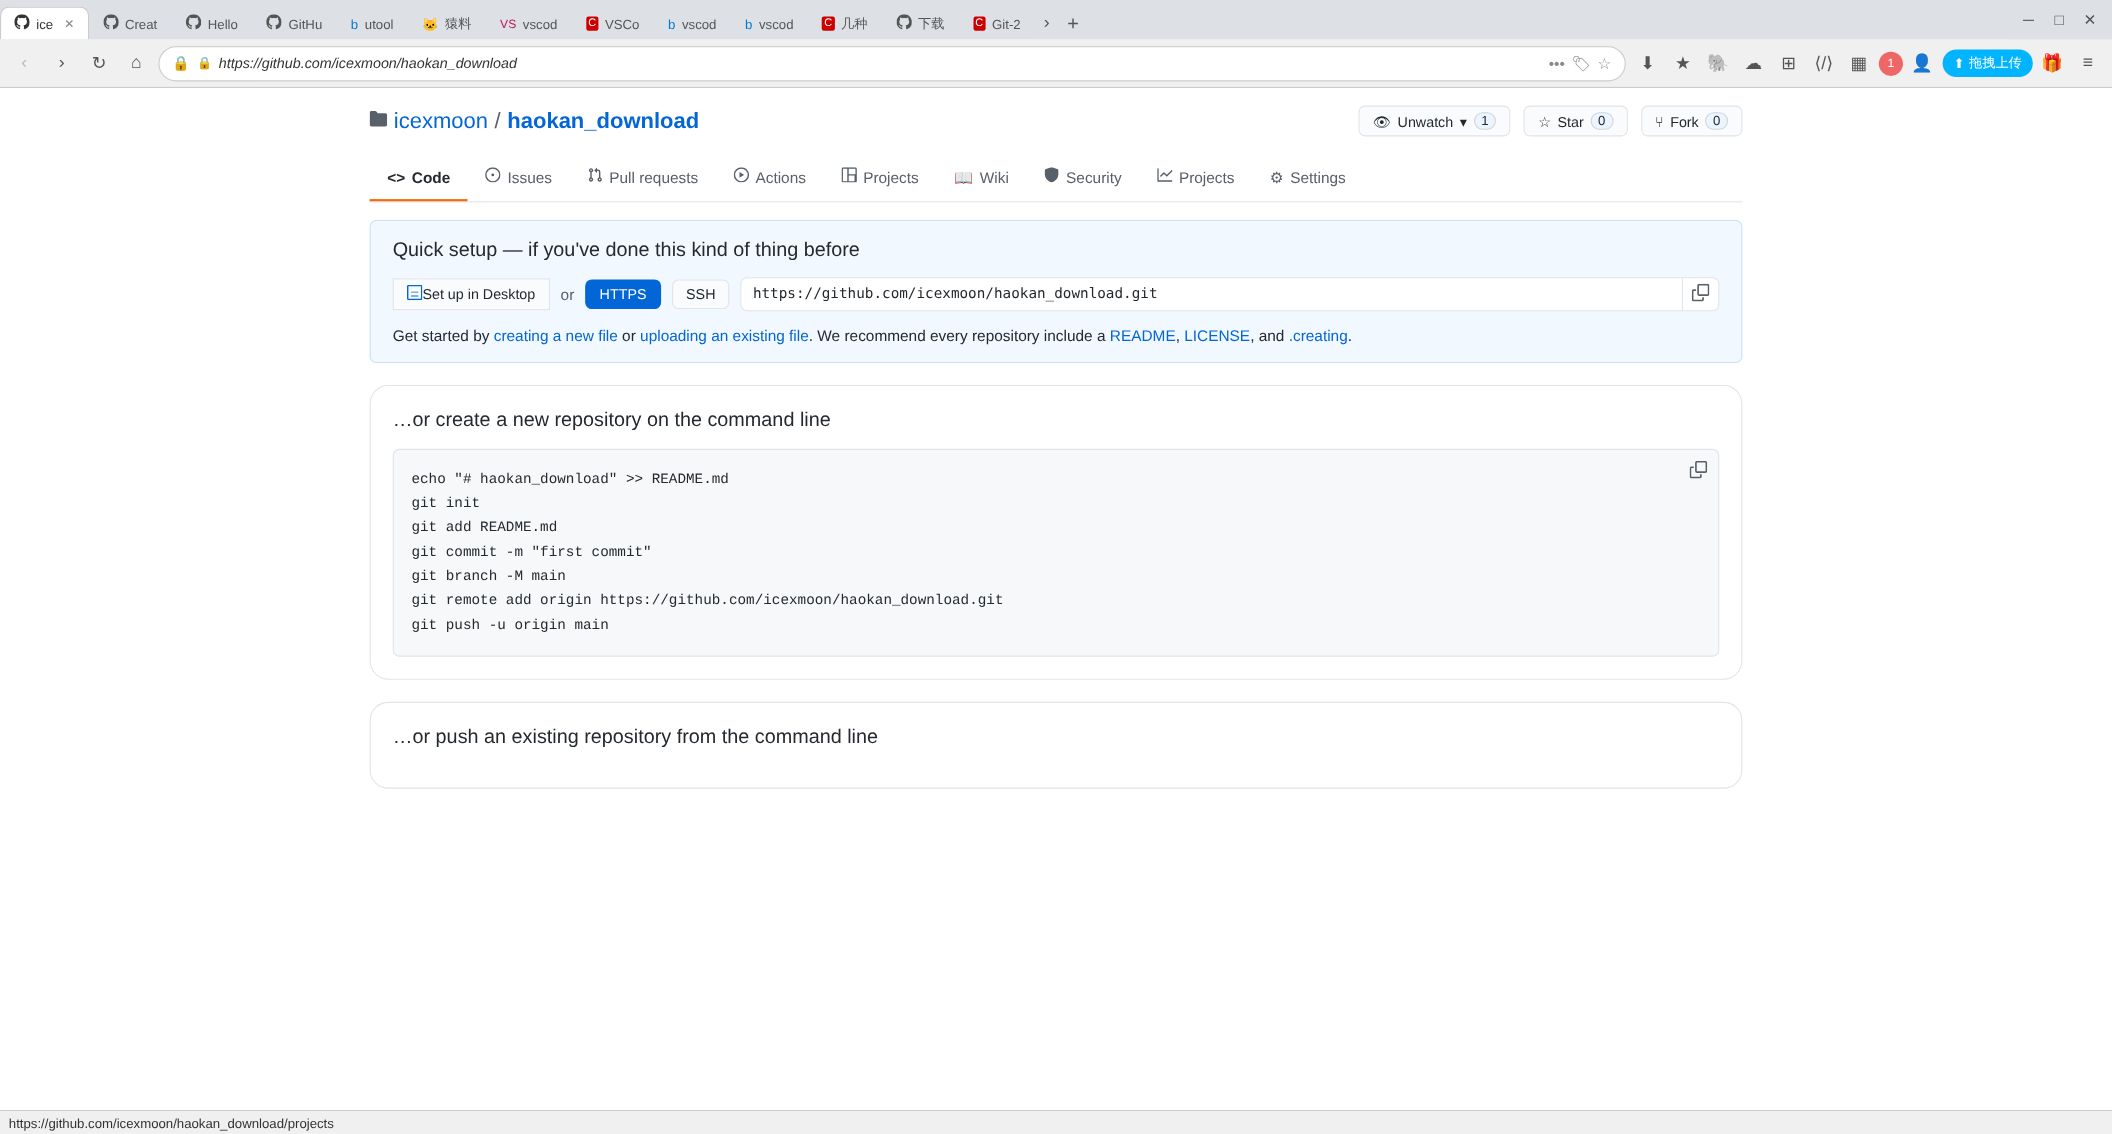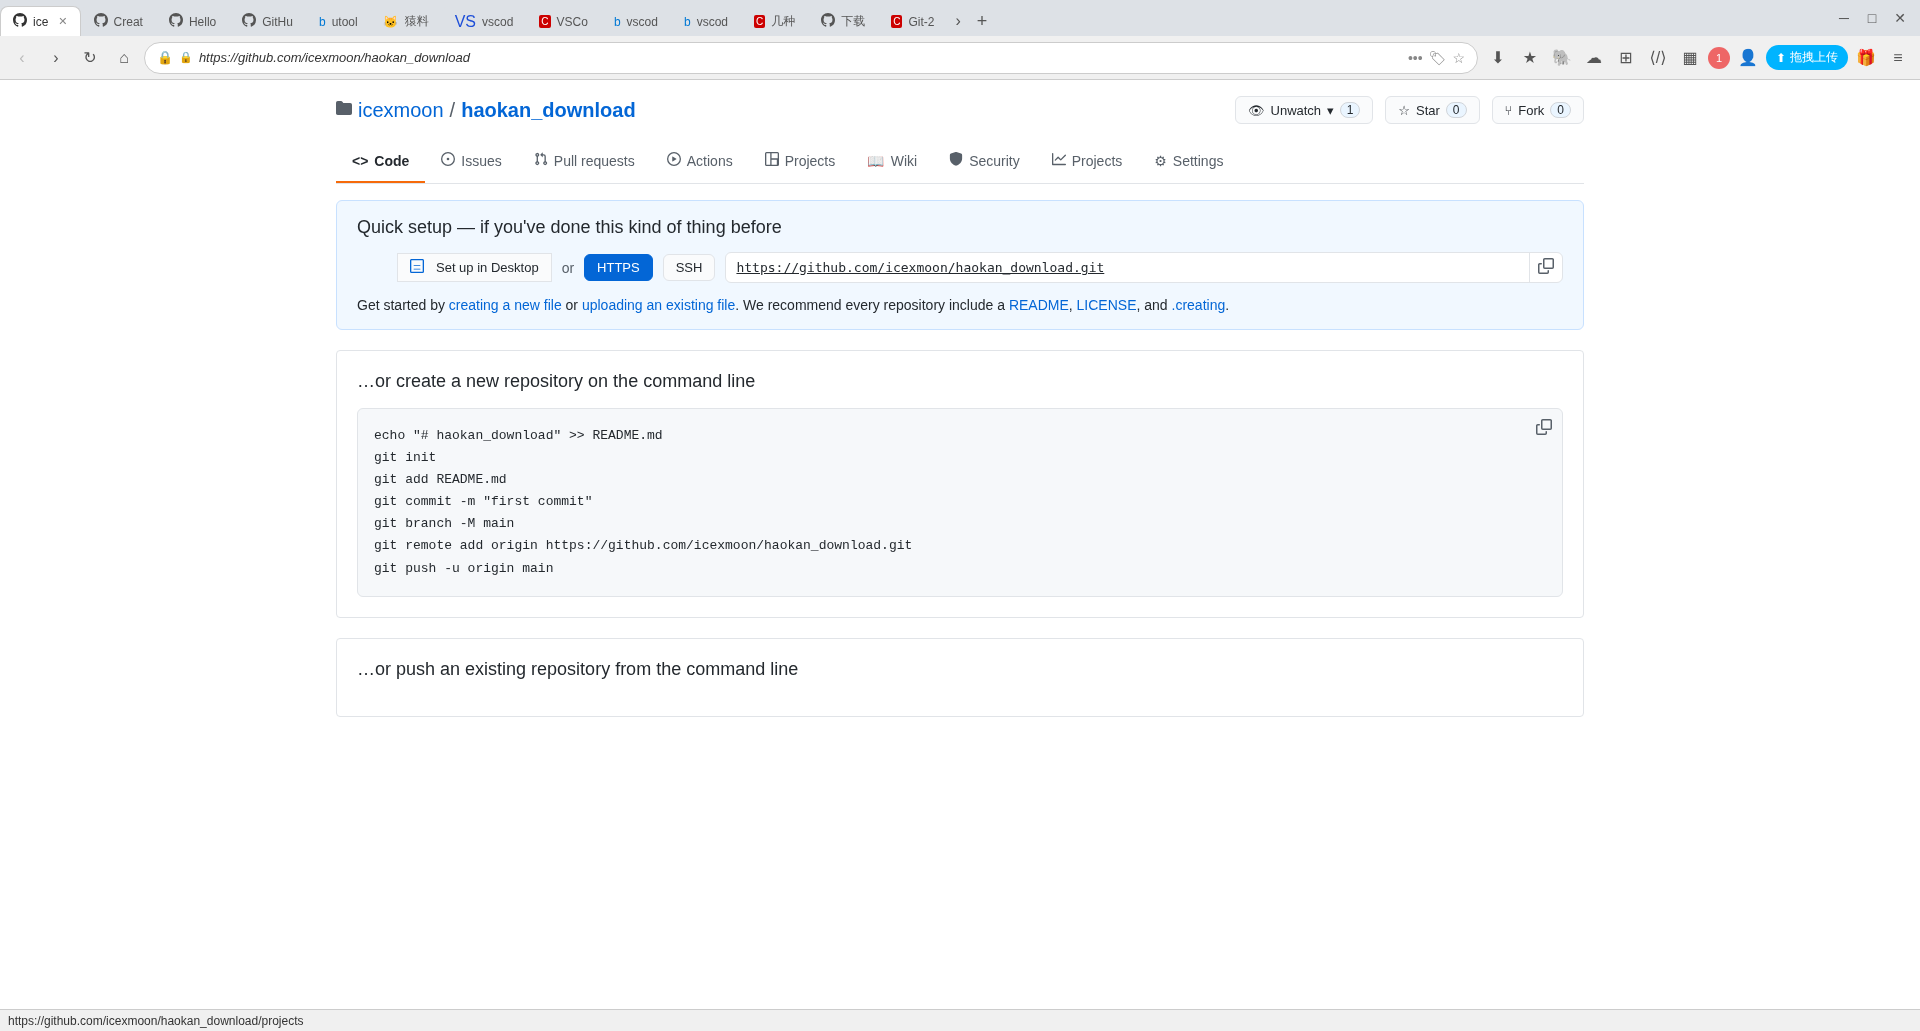--- a/index.html
+++ b/index.html
@@ -38,32 +38,32 @@
     
     .repo-nav { display: flex; border-bottom: 1px solid #e1e4e8; margin-bottom: 16px; }
     .repo-nav-item { display: flex; align-items: center; gap: 6px; padding: 12px 16px; font-size: 14px; color: #586069; cursor: pointer; border-bottom: 2px solid transparent; text-decoration: none; }
     .repo-nav-item.active { color: #24292e; border-bottom-color: #f66a0a; font-weight: 600; }
     .nav-icon { font-size: 14px; }
 
     
     .quick-setup { background: #f1f8ff; border: 1px solid #c8e1ff; border-radius: 6px; padding: 16px 20px; margin-bottom: 20px; }
     .quick-setup-title { font-size: 18px; font-weight: 400; margin-bottom: 14px; color: #24292e; }
     .quick-setup-row { display: flex; align-items: center; gap: 10px; margin-bottom: 14px; }
-    .desktop-btn { display: flex; align-items: center; gap: 12px; padding: 5px 12px; border: 1px solid #e1e4e8; border-radius: 0; background: #fafbfc; font-size: 13px; cursor: pointer; color: #24292e; margin-left: 40px; }
+    .desktop-btn { display: flex; align-items: center; gap: 0; padding: 5px 12px; border: 1px solid #e1e4e8; border-radius: 0; background: #fafbfc; font-size: 13px; cursor: pointer; color: #24292e; }
     .or-text { color: #586069; font-size: 14px; }
     .protocol-btn { padding: 5px 12px; border: 1px solid #e1e4e8; border-radius: 6px; background: #fafbfc; font-size: 13px; cursor: pointer; color: #24292e; }
     .protocol-btn.active { background: #0366d6; color: #fff; border-color: #0366d6; }
     .url-box { display: flex; align-items: center; flex: 1; background: #fff; border: 1px solid #e1e4e8; border-radius: 6px; }
-    .url-box input { border: none; outline: none; flex: 1; padding: 5px 10px; font-size: 13px; background: transparent; color: #24292e; font-family: monospace; text-decoration: underline; }
+    .url-box input { border: none; outline: none; flex: 1; padding: 5px 10px; font-size: 13px; background: transparent; color: #24292e; font-family: monospace; }
     .url-box .copy-btn { padding: 5px 8px; cursor: pointer; color: #586069; border-left: 1px solid #e1e4e8; }
     .setup-desc { font-size: 14px; color: #24292e; }
     .setup-desc a { color: #0366d6; text-decoration: none; }
 
     
-    .cmd-section { background: #fff; border: 1px solid #e1e4e8; border-radius: 4px; padding: 20px; margin-bottom: 20px; }
+    .cmd-section { background: #fff; border: 1px solid #e1e4e8; border-radius: 17px; padding: 20px; margin-bottom: 20px; }
     .cmd-title { font-size: 18px; font-weight: 400; margin-bottom: 16px; color: #24292e; }
     .cmd-block { background: #f6f8fa; border: 1px solid #e1e4e8; border-radius: 6px; padding: 16px; font-family: "SFMono-Regular", Consolas, "Liberation Mono", Menlo, monospace; font-size: 13px; color: #24292e; position: relative; }
     .cmd-copy { position: absolute; top: 10px; right: 10px; cursor: pointer; color: #586069; font-size: 16px; }
     .cmd-line { line-height: 1.7; white-space: pre; }
 
     
     .status-bar { position: fixed; bottom: 0; left: 0; right: 0; height: 22px; background: #f0f0f0; border-top: 1px solid #ccc; display: flex; align-items: center; padding: 0 8px; font-size: 12px; color: #333; margin-top: 32px; }
   </style>
 </head>
 <body>
@@ -102,21 +102,21 @@
     </div>
     <div class="tab inactive">
       <span style="font-size:12px; color:#0078d4;">b</span>
       <span>utool</span>
     </div>
     <div class="tab inactive">
       <span style="font-size:12px;">🐱</span>
       <span>猿料</span>
     </div>
     <div class="tab inactive">
-      <span style="font-size:16px; color:#1d4ed8;">VS</span>
+      <span style="font-size:11px; color:#be185d;">VS</span>
       <span>vscod</span>
     </div>
     <div class="tab inactive">
       <span style="font-size:10px; background:#c00; color:white; padding:1px 2px; border-radius:2px;">C</span>
       <span>VSCo</span>
     </div>
     <div class="tab inactive">
       <span style="font-size:12px; color:#0078d4;">b</span>
       <span>vscod</span>
     </div>

